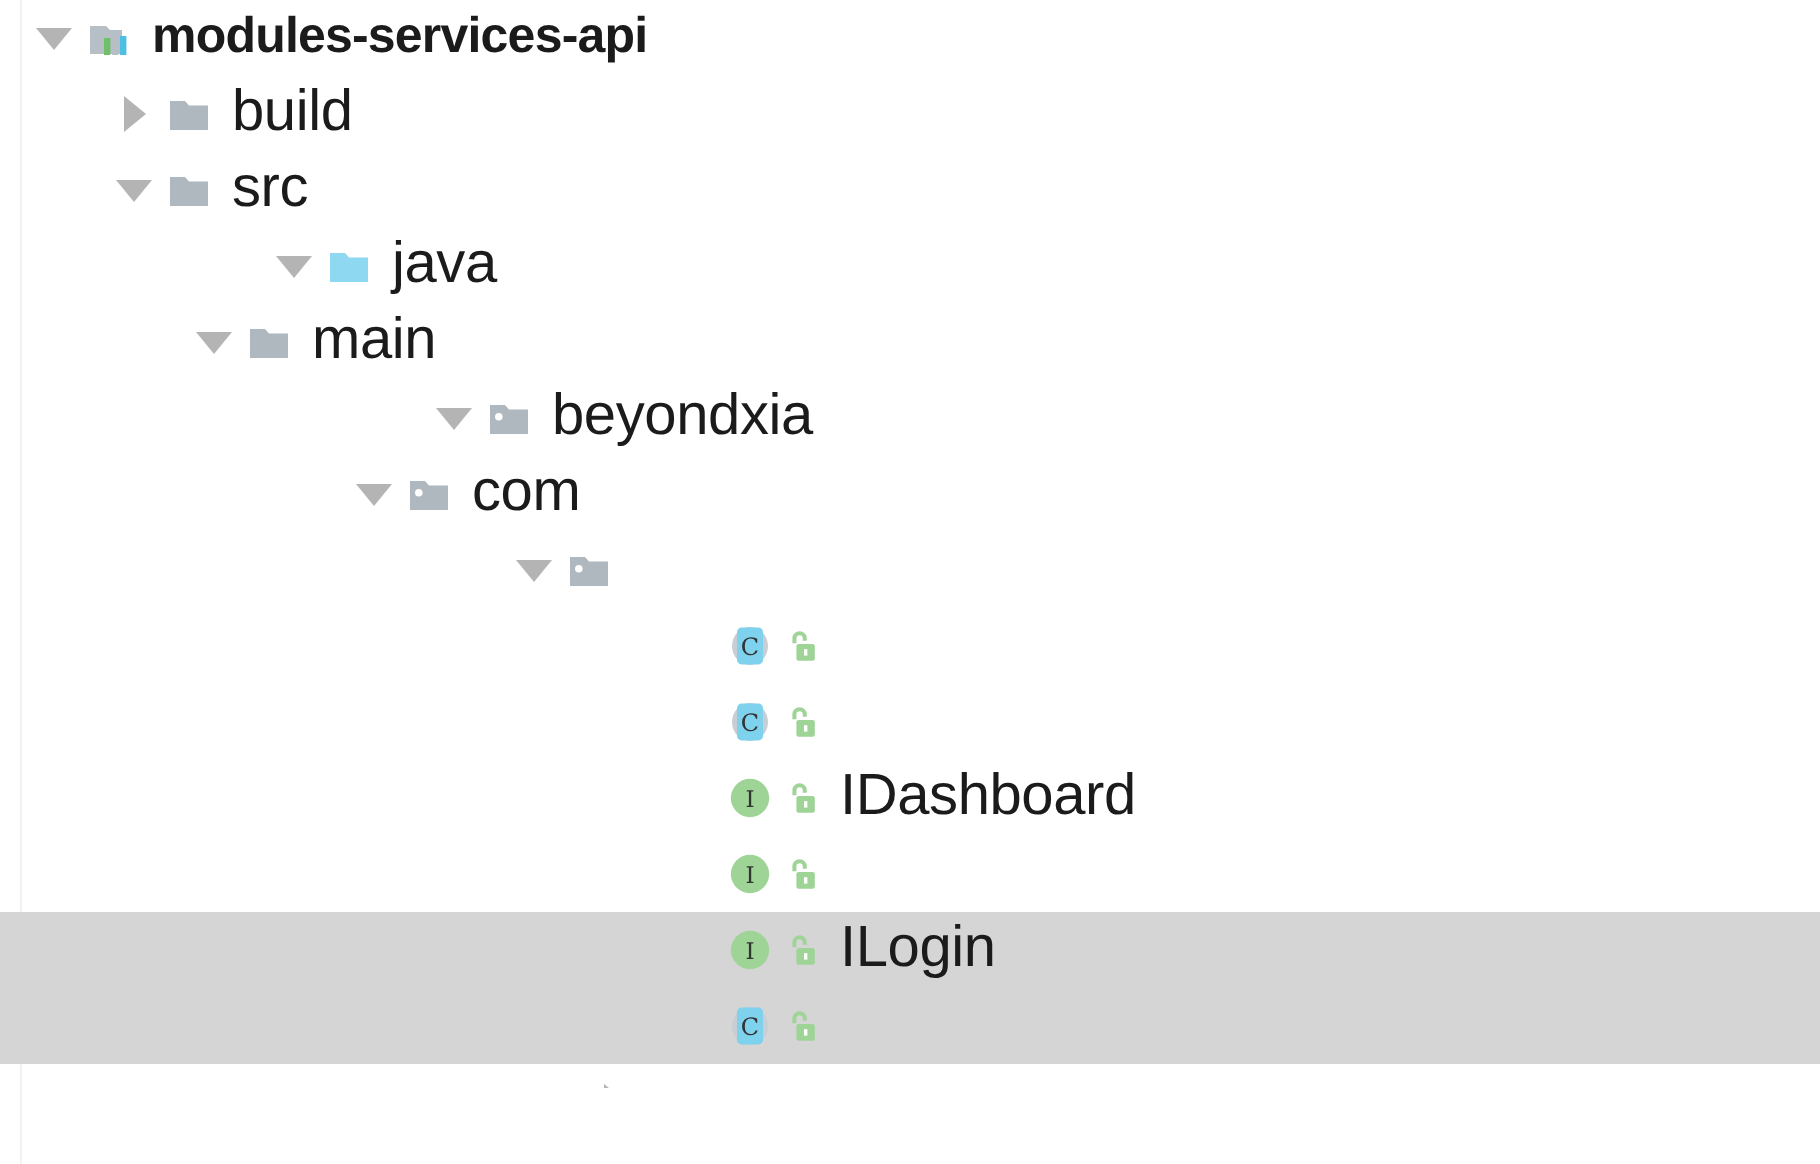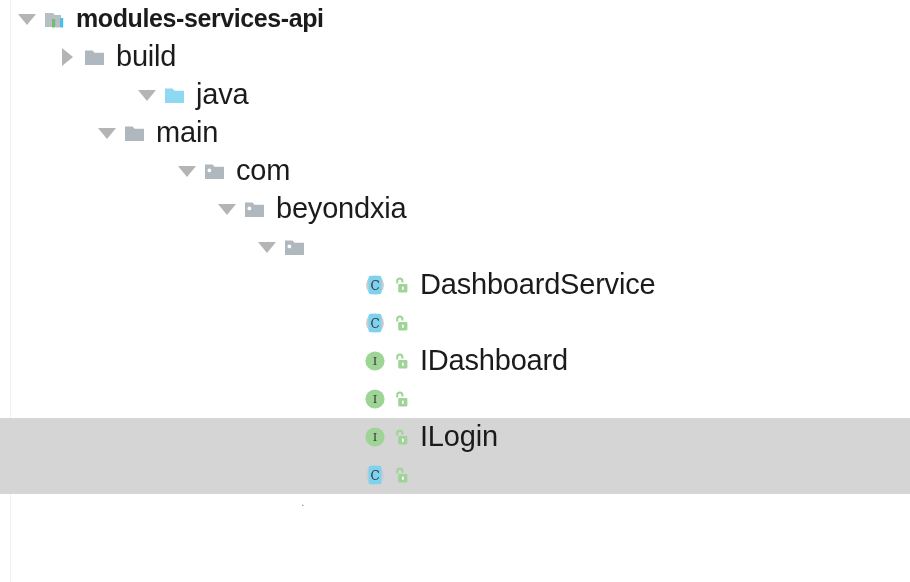--- a/index.html
+++ b/index.html
@@ -136,20 +136,34 @@
           <div class="node-icon">
             <svg width="22" height="22" viewBox="0 0 22 22" xmlns="http://www.w3.org/2000/svg">
               <path d="M1 4.5 h7.5 l2 2.2 h9.5 v12.3 h-19 z" fill="#b0b8bf"></path>
             </svg>
           </div>
           <div class="node-label">build</div>
         </div>
       </div>
       <div>
         <div class="tree-row">
+          <div class="row-indent" style="width: 54px;"></div>
+          <div class="twisty">
+            <div class="tri-down"></div>
+          </div>
+          <div class="node-icon">
+            <svg width="22" height="22" viewBox="0 0 22 22" xmlns="http://www.w3.org/2000/svg">
+              <path d="M1 4.5 h7.5 l2 2.2 h9.5 v12.3 h-19 z" fill="#b0b8bf"></path>
+            </svg>
+          </div>
+          <div class="node-label">src</div>
+        </div>
+      </div>
+      <div>
+        <div class="tree-row">
           <div class="row-indent" style="width: 134px;"></div>
           <div class="twisty">
             <div class="tri-down"></div>
           </div>
           <div class="node-icon">
             <svg width="22" height="22" viewBox="0 0 22 22" xmlns="http://www.w3.org/2000/svg">
               <path d="M1 4.5 h7.5 l2 2.2 h9.5 v12.3 h-19 z" fill="#8fd8f2"></path>
             </svg>
           </div>
           <div class="node-label">java</div>
@@ -164,46 +178,46 @@
           <div class="node-icon">
             <svg width="22" height="22" viewBox="0 0 22 22" xmlns="http://www.w3.org/2000/svg">
               <path d="M1 4.5 h7.5 l2 2.2 h9.5 v12.3 h-19 z" fill="#b0b8bf"></path>
             </svg>
           </div>
           <div class="node-label">main</div>
         </div>
       </div>
       <div>
         <div class="tree-row">
+          <div class="row-indent" style="width: 214px;"></div>
+          <div class="twisty">
+            <div class="tri-down"></div>
+          </div>
+          <div class="node-icon">
+            <svg width="22" height="22" viewBox="0 0 22 22" xmlns="http://www.w3.org/2000/svg">
+              <path d="M1 4.5 h7.5 l2 2.2 h9.5 v12.3 h-19 z" fill="#b0b8bf"></path>
+              <circle cx="5.4" cy="10.4" r="1.9" fill="#ffffff"></circle>
+            </svg>
+          </div>
+          <div class="node-label">beyondxia</div>
+        </div>
+      </div>
+      <div>
+        <div class="tree-row">
           <div class="row-indent" style="width: 174px;"></div>
           <div class="twisty">
             <div class="tri-down"></div>
           </div>
           <div class="node-icon">
             <svg width="22" height="22" viewBox="0 0 22 22" xmlns="http://www.w3.org/2000/svg">
               <path d="M1 4.5 h7.5 l2 2.2 h9.5 v12.3 h-19 z" fill="#b0b8bf"></path>
               <circle cx="5.4" cy="10.4" r="1.9" fill="#ffffff"></circle>
             </svg>
           </div>
           <div class="node-label">com</div>
-        </div>
-      </div>
-      <div>
-        <div class="tree-row">
-          <div class="row-indent" style="width: 214px;"></div>
-          <div class="twisty">
-            <div class="tri-down"></div>
-          </div>
-          <div class="node-icon">
-            <svg width="22" height="22" viewBox="0 0 22 22" xmlns="http://www.w3.org/2000/svg">
-              <path d="M1 4.5 h7.5 l2 2.2 h9.5 v12.3 h-19 z" fill="#b0b8bf"></path>
-              <circle cx="5.4" cy="10.4" r="1.9" fill="#ffffff"></circle>
-            </svg>
-          </div>
-          <div class="node-label">beyondxia</div>
         </div>
       </div>
       <div>
         <div class="tree-row">
           <div class="row-indent" style="width: 254px;"></div>
           <div class="twisty">
             <div class="tri-down"></div>
           </div>
           <div class="node-icon">
             <svg width="22" height="22" viewBox="0 0 22 22" xmlns="http://www.w3.org/2000/svg">
@@ -224,21 +238,20 @@
               <text x="11" y="15.6" font-family="DejaVu Serif, serif" font-size="12" font-weight="500" fill="#333333" text-anchor="middle">C</text>
             </svg>
           </div>
           <div class="lock-icon">
             <svg width="18" height="19" viewBox="0 0 18 19" xmlns="http://www.w3.org/2000/svg">
               <path d="M3.2 7.6 v-2.4 a3.6 3.6 0 0 1 7.2 0 v1.2 h-2.0 v-1.2 a1.6 1.6 0 0 0 -3.2 0 v2.4 z" fill="#9ed496"></path>
               <rect x="5.2" y="8.0" width="9.2" height="8.4" rx="1.1" fill="#9ed496"></rect>
               <rect x="9.0" y="10.6" width="1.7" height="3.2" fill="#ffffff"></rect>
             </svg>
           </div>
-          <div class="node-label">DashboardService</div>
         </div>
       </div>
       <div>
         <div class="tree-row">
           <div class="row-indent" style="width: 334px;"></div>
           <div class="twisty empty"></div>
           <div class="node-icon">
             <svg width="22" height="22" viewBox="0 0 22 22" xmlns="http://www.w3.org/2000/svg">
               <ellipse cx="11" cy="11" rx="9" ry="9.5" fill="#c8ced4"></ellipse>
               <rect x="4.5" y="1.8" width="13" height="18.4" rx="2.2" fill="#7fd2ee"></rect>

